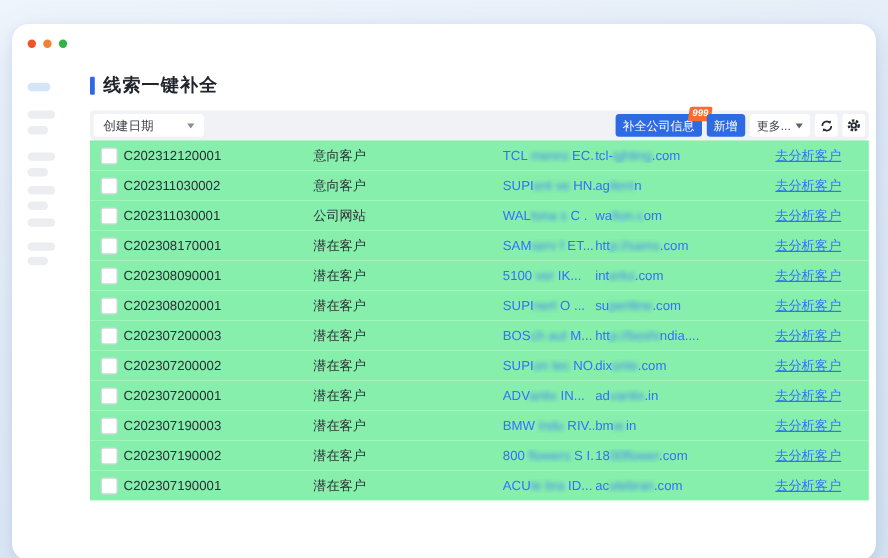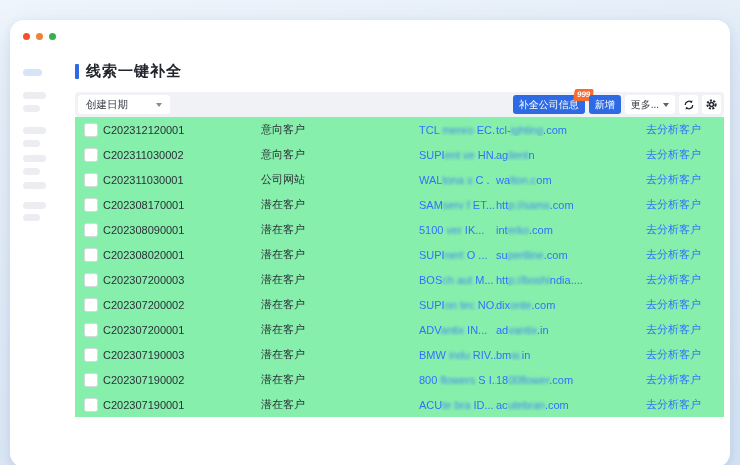--- a/index.html
+++ b/index.html
@@ -46,21 +46,21 @@
   .iconbtn svg{display:block;}
   .thead,.trow{display:grid;grid-template-columns:28px 86px 72px 78px 80px 77px 88px 62px 1fr;
     align-items:center;}
   .thead{margin-top:5px;height:27px;background:#f5f6f8;border-radius:2px;
     font-size:11px;font-weight:bold;color:#454b54;}
   .trow{height:25px;font-size:11px;color:#2b2f36;background:#86efac;}
   .cb{width:12px;height:12px;border:1px solid #d6d9de;border-radius:2.5px;background:#fff;
     margin-left:9px;display:block;cursor:pointer;}
   .cell{overflow:hidden;white-space:nowrap;padding-right:6px;}
   .blue-text{color:var(--link,#3370ff);}
-  .link{color:var(--link,#3370ff);cursor:pointer;}
+  .link{color:var(--link,#3370ff);cursor:pointer;text-decoration:underline;}
   .rd{filter:blur(1.7px);opacity:.8;}
 </style>
 </head>
 <body style="--accent: #2d6ae3; --link: #3370ff; --badge: #fb6a2e;">
 
 <div class="window">
   <div class="titlebar">
     <div class="dots">
       <span class="dot" style="background: rgb(242, 82, 41);"></span>
       <span class="dot" style="background: rgb(238, 132, 51);"></span>

